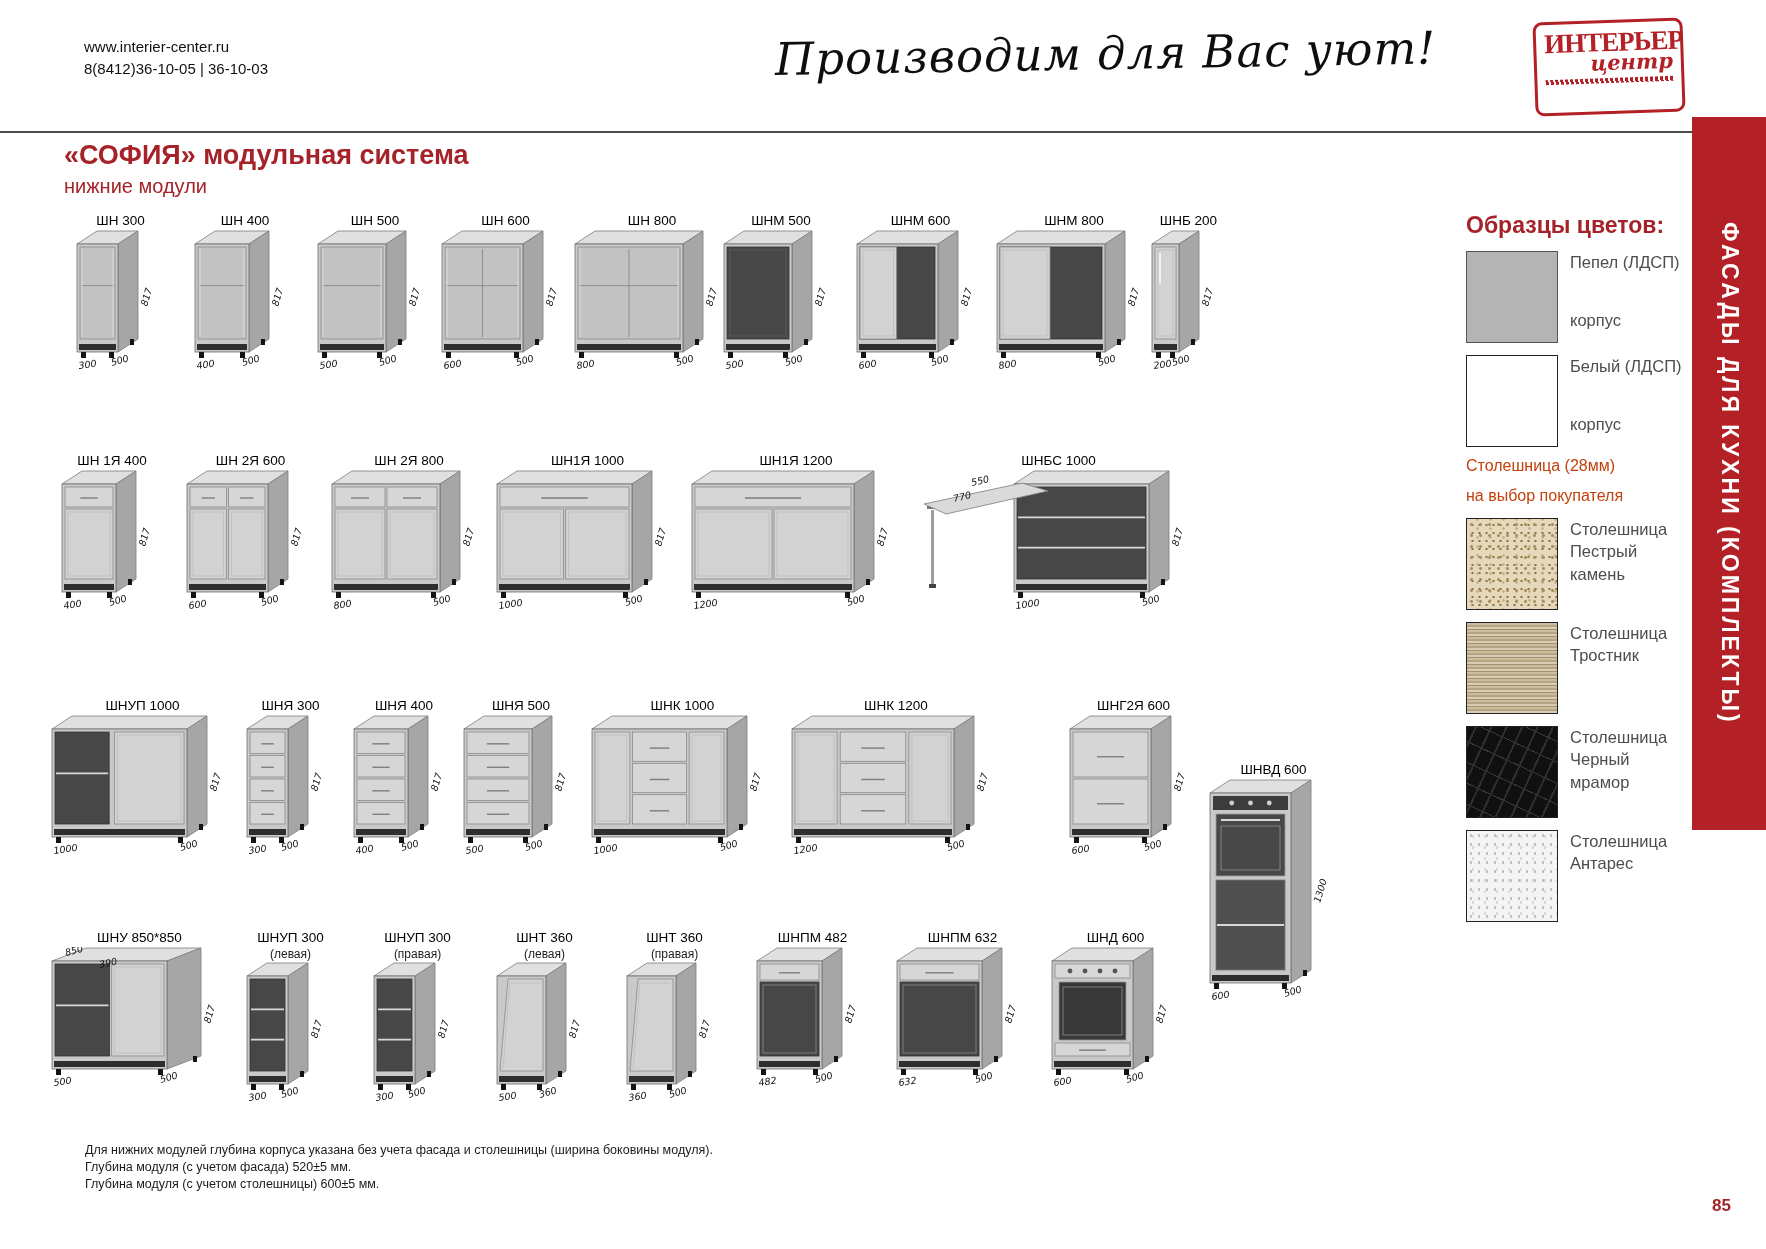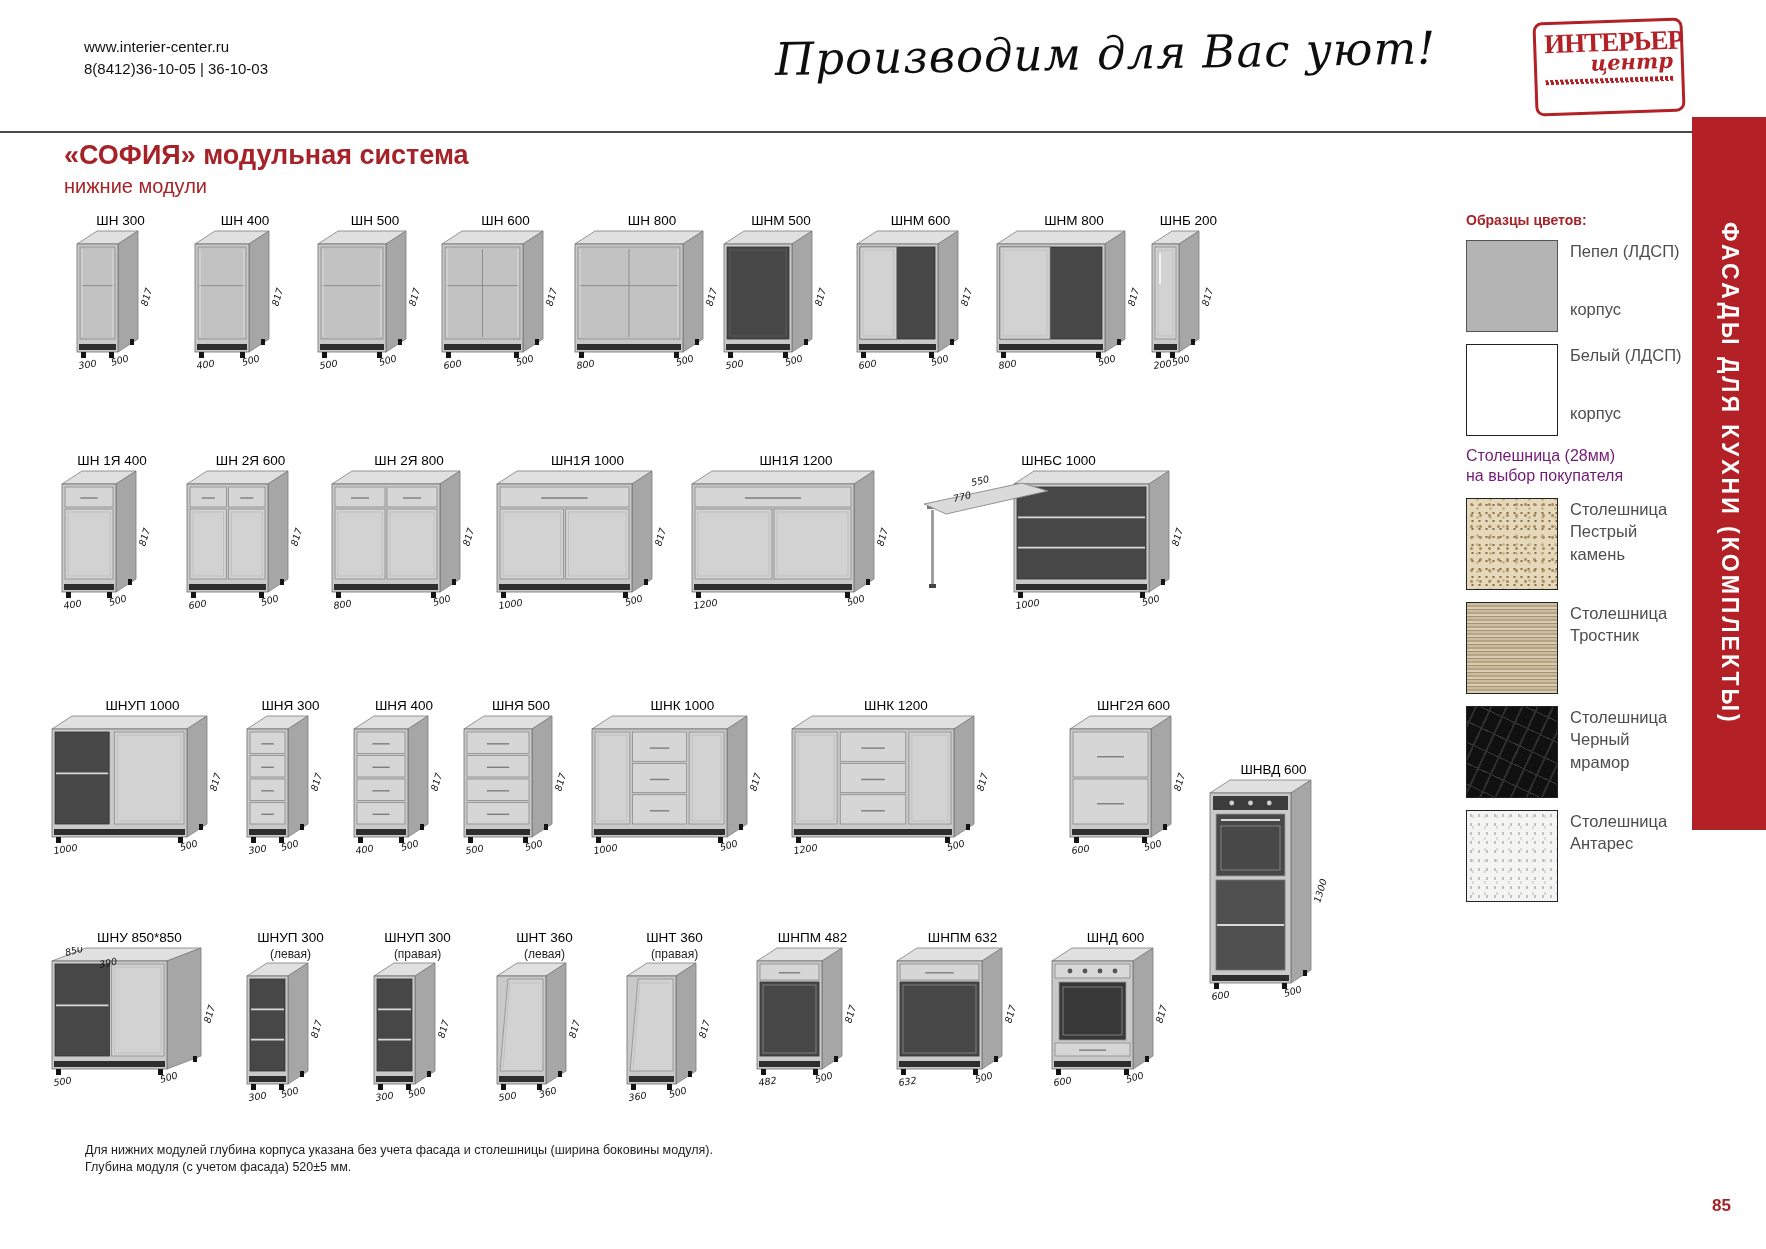--- a/index.html
+++ b/index.html
@@ -16,24 +16,24 @@
   .logo-l1{font-size:27px;font-weight:bold;color:#b32025;letter-spacing:-1px;line-height:1.05;font-family:"Liberation Serif",serif;}
   .logo-l2{font-family:"DejaVu Serif",serif;font-style:italic;font-size:21px;font-weight:bold;color:#b32025;text-align:right;margin-top:-4px;line-height:1;}
   .logo-strip{margin-top:5px;height:5px;background:repeating-linear-gradient(90deg,#b32025 0 3px,transparent 3px 5px);}
   .rule{left:0;top:131px;width:1692px;height:2px;background:#4a4a4a;}
   .title{left:64px;top:140px;font-size:27px;font-weight:bold;color:var(--red);}
   .subtitle{left:64px;top:175px;font-size:20px;color:var(--red);}
   .banner{right:0;top:117px;width:74px;height:713px;background:var(--banner);
           display:flex;align-items:center;justify-content:center;}
   .banner span{writing-mode:vertical-rl;white-space:nowrap;color:#fff;font-weight:bold;
                font-size:23px;letter-spacing:3px;}
-  .sec-head{font-size:14px;font-weight:bold;color:var(--red);}
+  .sec-head{font-size:23px;font-weight:bold;color:var(--red);}
   .colors{left:1466px;top:212px;width:224px;}
   .tops{left:1466px;top:446px;width:224px;}
-  .tops-head{font-size:16px;color:#701a75;line-height:1.25;}
+  .tops-head{font-size:16px;color:#c2410c;line-height:1.25;margin-top:10px;}
   .sw-row{display:flex;margin-top:12px;}
   .sw{width:92px;height:92px;border:1px solid #222;box-sizing:border-box;flex:none;}
   .sw-lab{margin-left:12px;width:118px;font-size:16.5px;color:#4d4d4d;line-height:1.35;}
   .sw-note{margin-top:36px;}
   .tex-pepel{background:#b4b4b4;border-color:#555;}
   .tex-white{background:#ffffff;}
   .tex-pestry{background-color:#e6d9bb;
     background-image:radial-gradient(#a98f5f 1.2px,transparent 1.4px),
                      radial-gradient(#c7b183 1.6px,transparent 1.8px),
                      radial-gradient(#8a7248 1px,transparent 1.2px);
@@ -768,15 +768,16 @@
           <text class="dim" x="112" y="76.63999999999999" transform="rotate(-73 112 76.63999999999999)">817</text>
           <text class="dim" x="77" y="136" transform="rotate(-16 77 136)">500</text>
           <text class="dim" x="4" y="139" transform="rotate(-8 4 139)">600</text>
         </svg></div>
     </div>
   </div>
 
 <div class="abs footnote">
   <div>Для нижних модулей глубина корпуса указана без учета фасада и столешницы (ширина боковины модуля).</div>
   <div>Глубина модуля (с учетом фасада) 520±5 мм.</div>
+  <div>Глубина модуля (с учетом столешницы) 600±5 мм.</div>
 </div>
 
 <div class="abs pagenum">85</div>
 
 </body></html>

